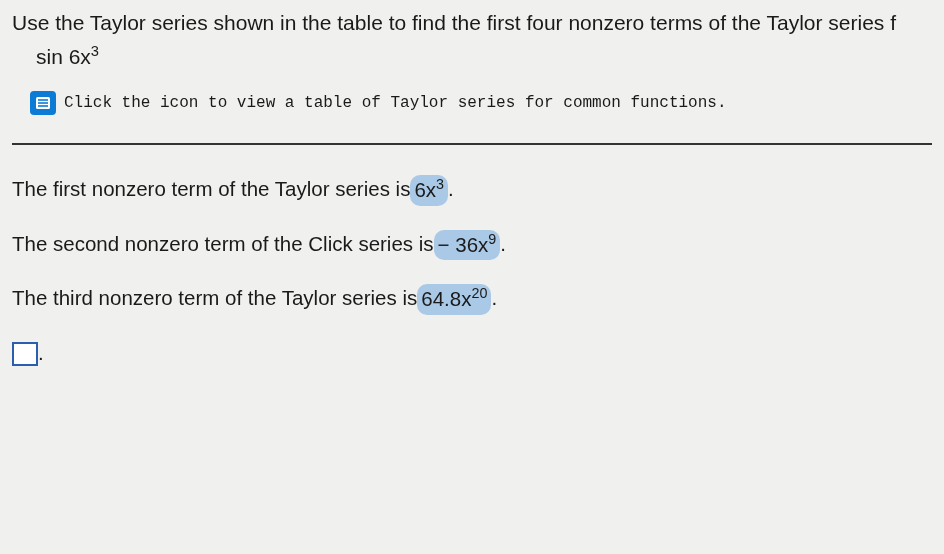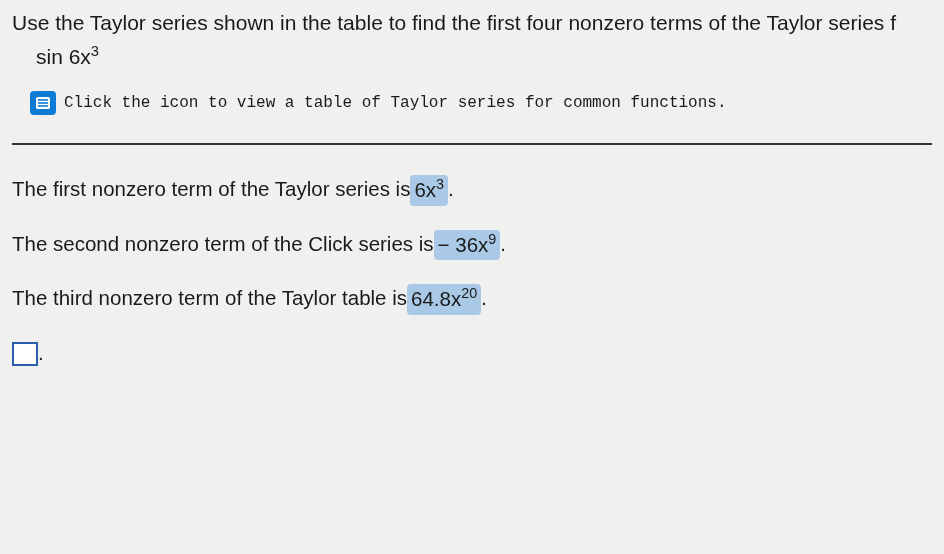--- a/index.html
+++ b/index.html
@@ -57,21 +57,21 @@
       margin: 24px 0;
       font-size: 20.5px;
       line-height: 1.4;
       display: flex;
       align-items: flex-start;
       flex-wrap: wrap;
     }
     .hl {
       background: #a9c9e6;
       padding: 1px 4px;
-      border-radius: 4px;
+      border-radius: 10px;
       display: inline-block;
     }
     .inputbox {
       display: inline-block;
       width: 26px;
       height: 24px;
       border: 2px solid #2b5fae;
       background: #fff;
       vertical-align: middle;
       position: relative;
@@ -110,21 +110,21 @@
       <span>.</span>
   </div>
 
   <div class="answer-line">
     <span>The second nonzero term of the Click series is</span>
     <span class="hl"><span> − </span><span>36x</span><sup>9</sup></span>
       <span>.</span>
   </div>
 
   <div class="answer-line">
-    <span>The third nonzero term of the Taylor table is</span>
+    <span>The third nonzero term of the Taylor series is</span>
     <span class="hl"><span>64.8x</span><sup>20</sup></span>
       <span>.</span>
   </div>
 
   <div class="answer-line">
     <span class="inputbox"></span>
       <span>.</span>
   </div>
 
 </div>

